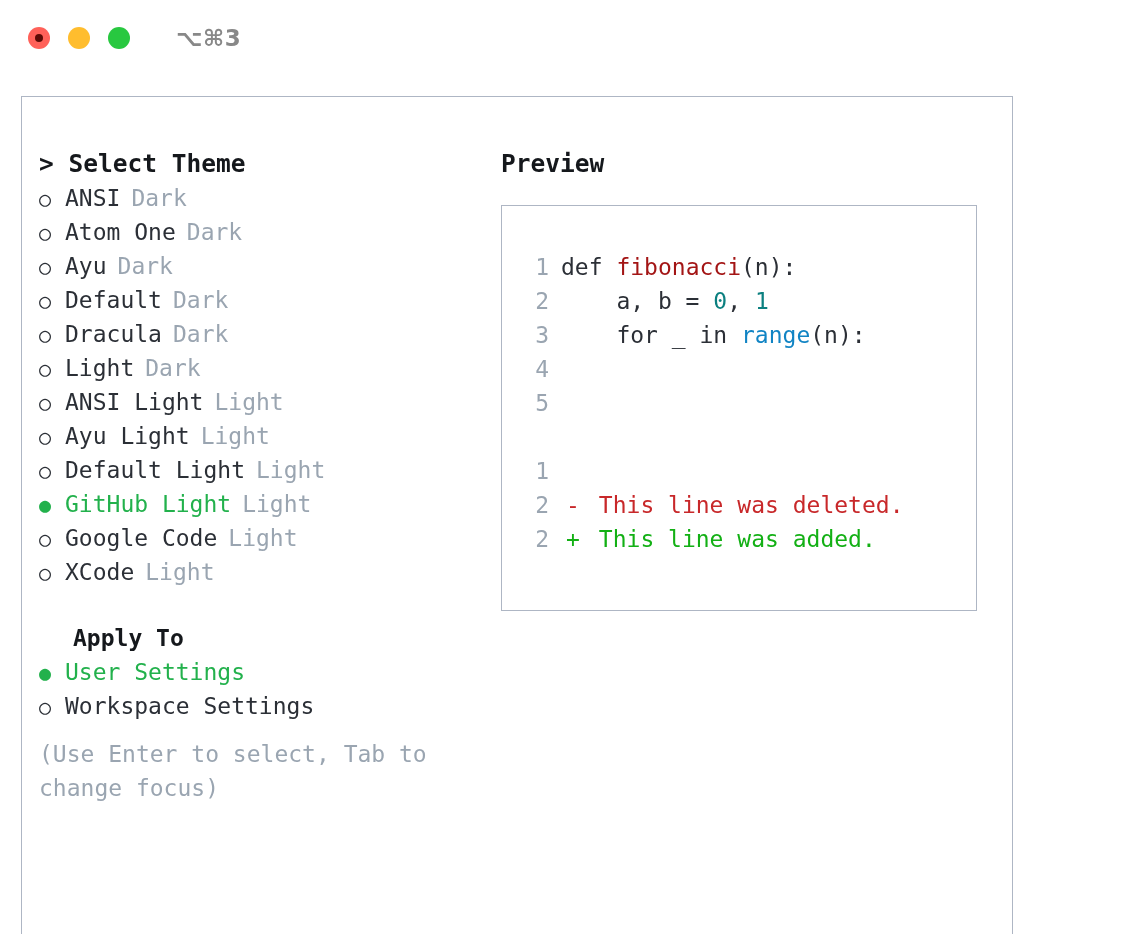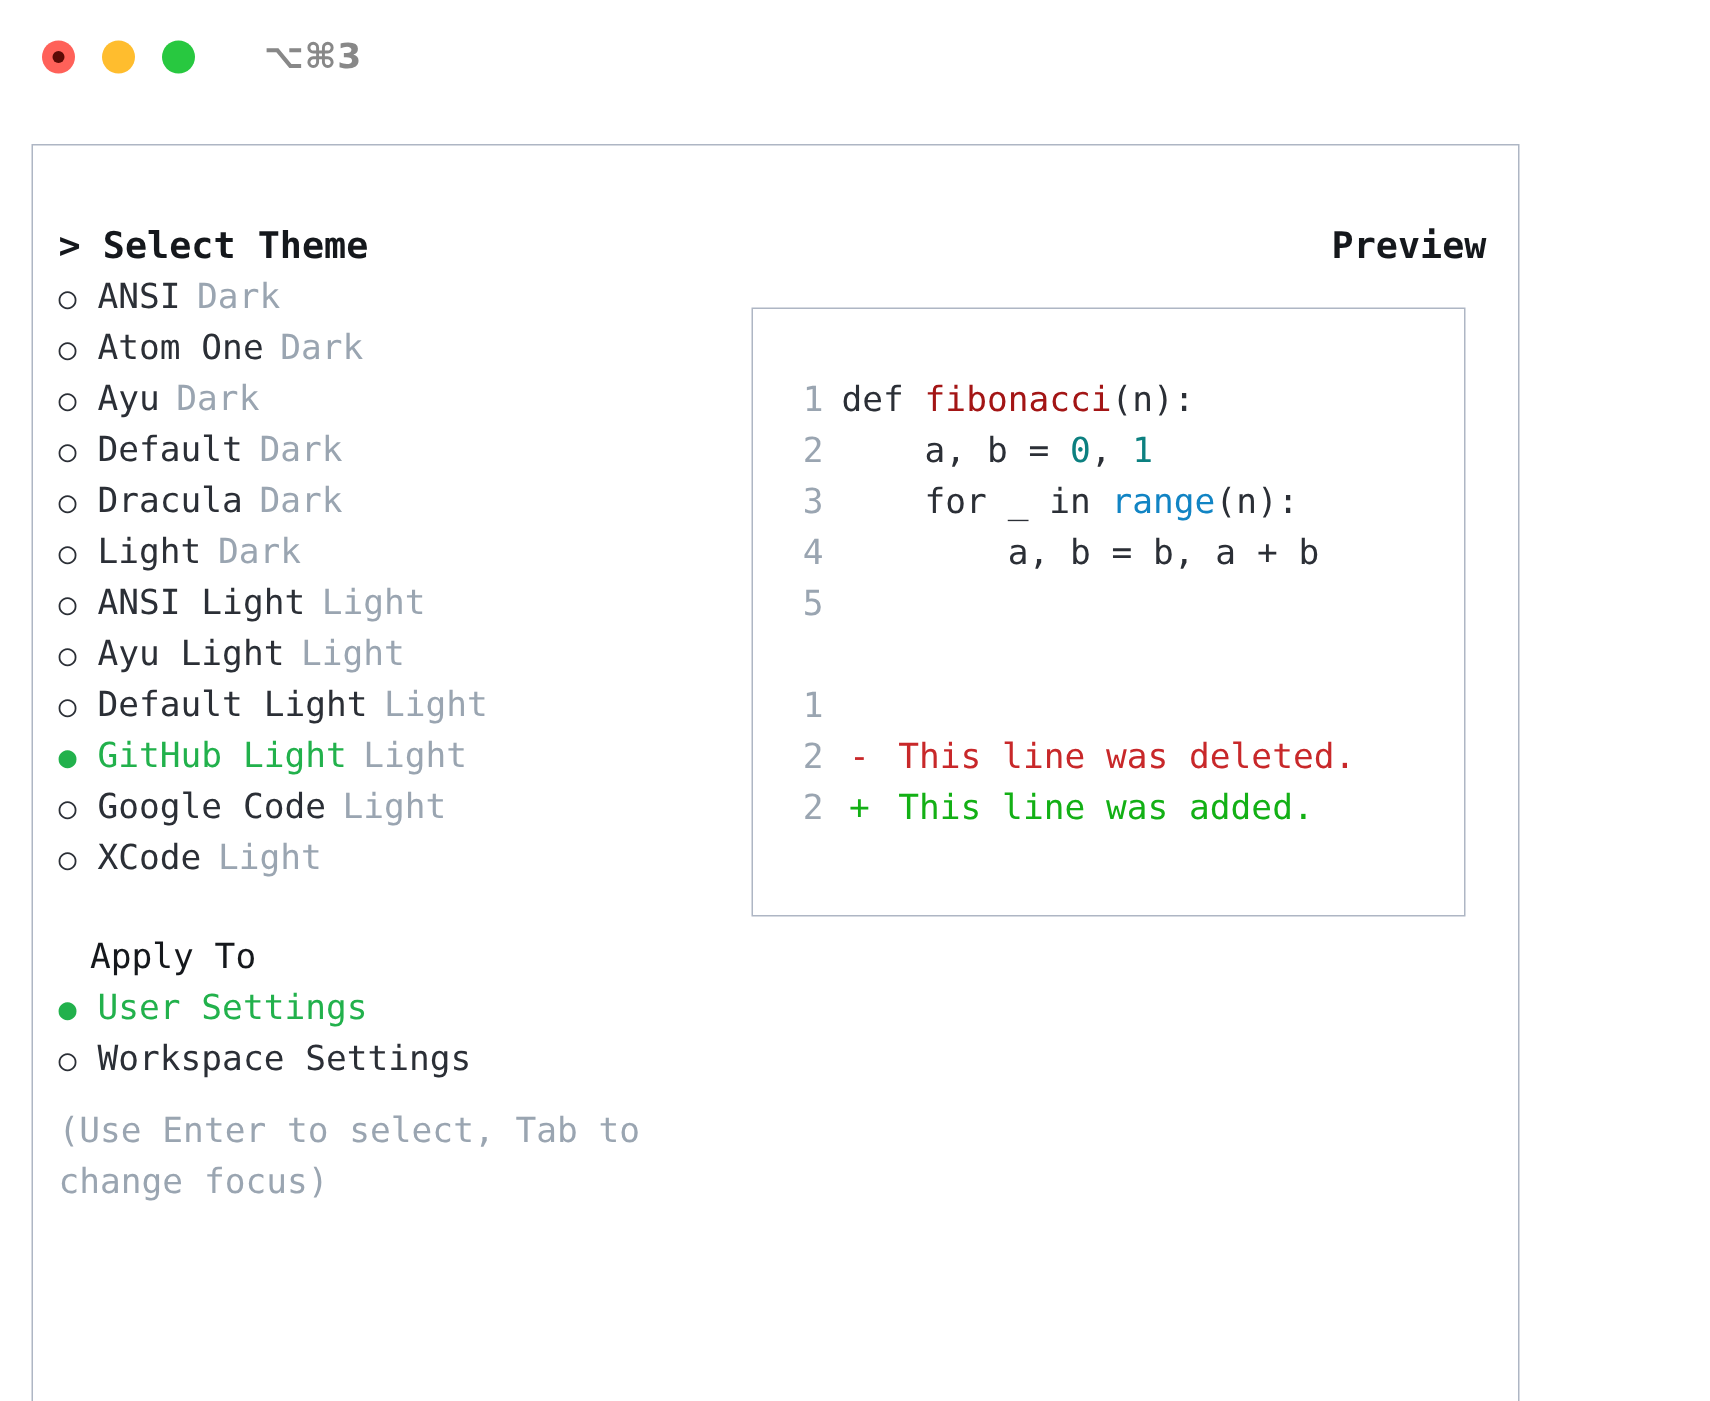--- a/index.html
+++ b/index.html
@@ -124,23 +124,24 @@
   .opt-row.selected .opt-label { color: #22b14c; }
   .opt-kind {
     color: #9aa5b1;
     margin-left: 11px;
   }
 
   .apply-heading {
     font-size: 23px;
     color: #15181c;
     line-height: 34px;
-    margin-left: 21px;
+    margin-left: 34px;
     white-space: pre;
     margin-top: 32px;
+    font-weight: bold;
   }
 
   .hint {
     margin-top: 14px;
     color: #9aa5b1;
     font-size: 23px;
     line-height: 34px;
     width: 410px;
     white-space: pre-wrap;
   }
@@ -151,21 +152,20 @@
     left: 479px;
     top: 50px;
     width: 490px;
   }
   .preview-title {
     font-size: 24.5px;
     font-weight: 700;
     color: #15181c;
     line-height: 34px;
     white-space: pre;
-    text-align: right;
   }
   .preview-box {
     margin-top: 24px;
     width: 476px;
     height: 406px;
     border: 1.6px solid #aeb6c4;
     box-sizing: border-box;
     background: #ffffff;
     position: relative;
   }
@@ -266,21 +266,21 @@
 
       <div class="right-col">
         <div class="preview-title">Preview</div>
 
         <div class="preview-box">
           <div class="code-area">
             <div id="code-block">
                 <div class="code-line"><span class="lineno">1</span><span class="code-text"><span class="tok-plain">def </span><span class="tok-fn">fibonacci</span><span class="tok-plain">(n):</span></span></div>
                 <div class="code-line"><span class="lineno">2</span><span class="code-text"><span class="tok-plain">    a, b = </span><span class="tok-num">0</span><span class="tok-plain">, </span><span class="tok-num">1</span></span></div>
                 <div class="code-line"><span class="lineno">3</span><span class="code-text"><span class="tok-plain">    for _ in </span><span class="tok-builtin">range</span><span class="tok-plain">(n):</span></span></div>
-                <div class="code-line"><span class="lineno">4</span><span class="code-text"><span class="tok-plain">        a, b = b, a + b</span></span></div>
+                <div class="code-line"><span class="lineno">4</span></div>
                 <div class="code-line"><span class="lineno">5</span></div>
               </div>
             <div class="diff-block" id="diff-block">
                 <div class="diff-line diff-context"><span class="lineno">1</span><span class="diff-marker"> </span></div>
                 <div class="diff-line diff-del"><span class="lineno">2</span><span class="diff-marker">-</span><span class="diff-text"> This line was deleted.</span></div>
                 <div class="diff-line diff-add"><span class="lineno">2</span><span class="diff-marker">+</span><span class="diff-text"> This line was added.</span></div>
               </div>
           </div>
         </div>
       </div>

